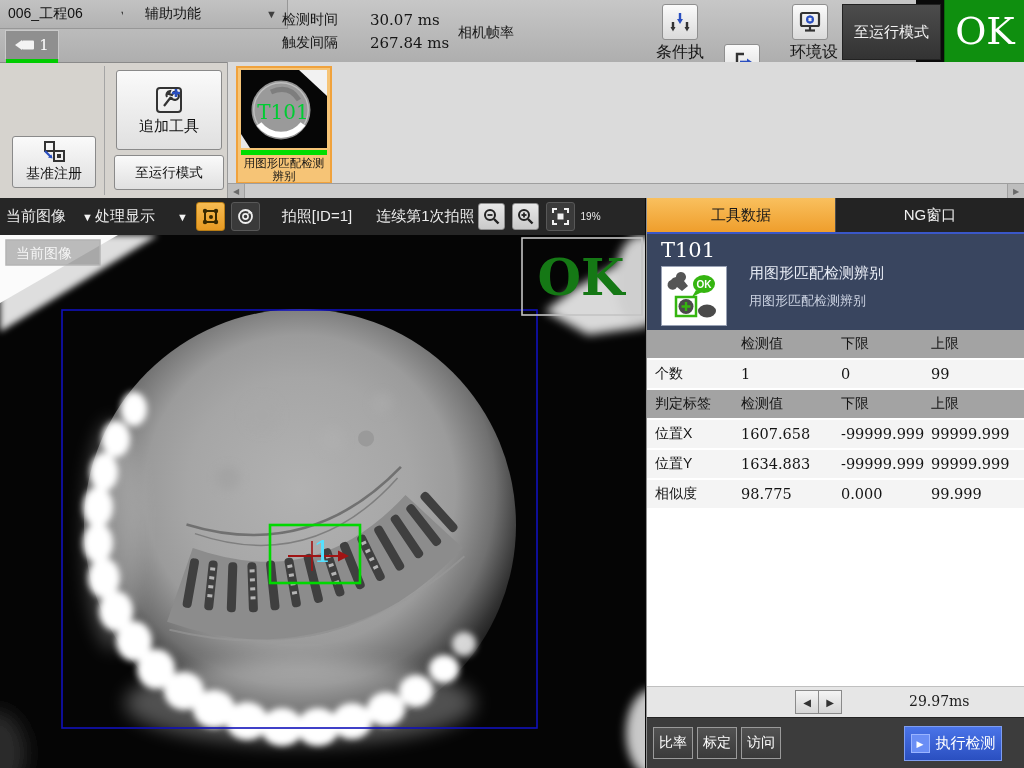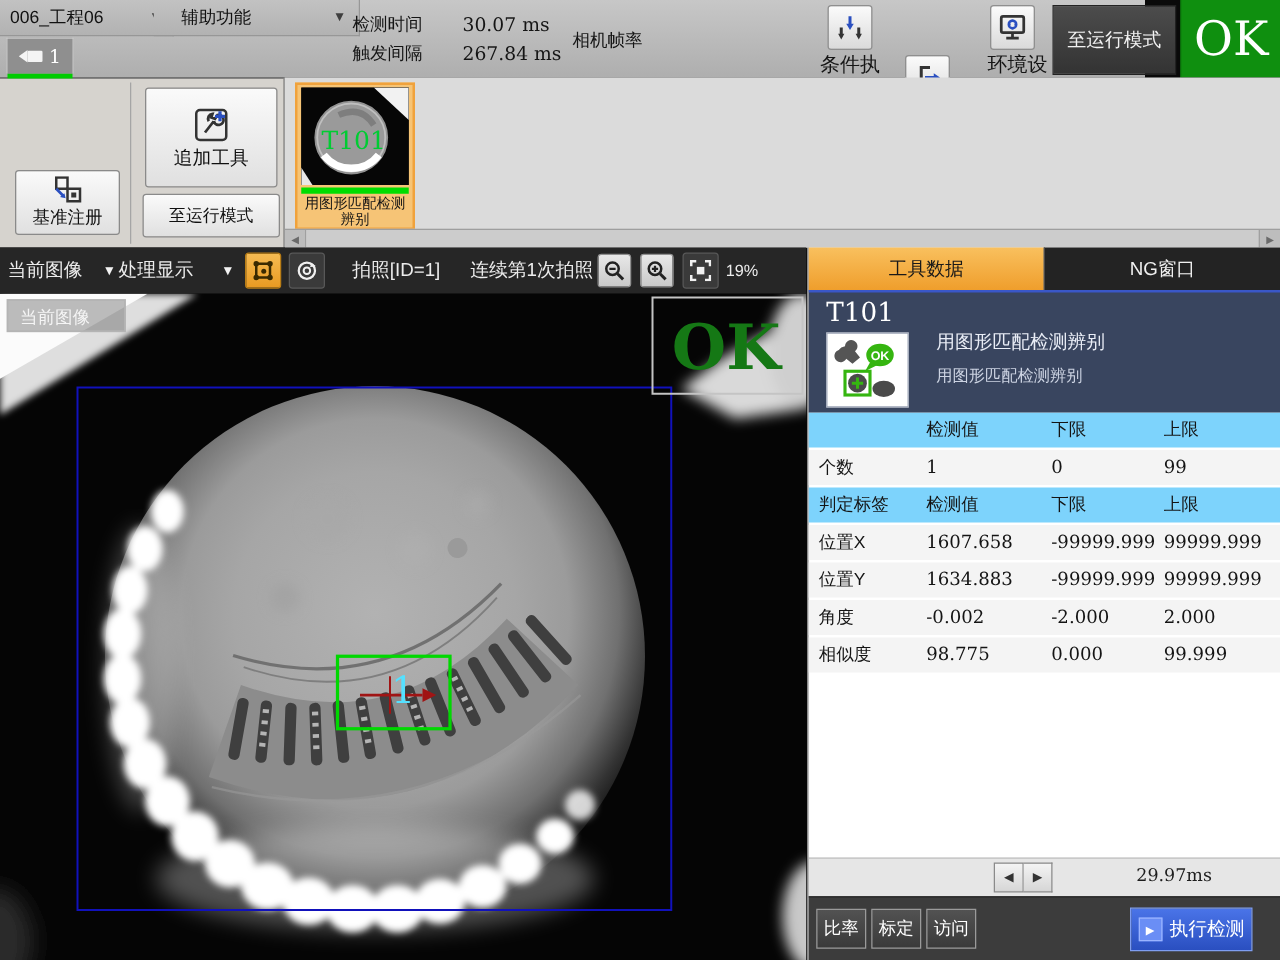--- a/index.html
+++ b/index.html
@@ -84,21 +84,21 @@
   .r-tab.active{background:linear-gradient(#f9c05e,#ef9e2c);color:#191919;}
   .tool-header{height:98px;background:#39455f;border-top:2px solid #3a57c8;
     position:relative;box-sizing:border-box;color:#fff;}
   .th-id{position:absolute;left:14px;top:4px;font-size:21px;}
   .th-icon{position:absolute;left:14px;top:32px;width:64px;height:58px;background:#fff;border:1px solid #9aa2b5;}
   .th-l1{position:absolute;left:102px;top:30px;font-size:15px;color:#e9edf6;}
   .th-l2{position:absolute;left:102px;top:58px;font-size:13px;color:#ccd3e2;}
   .data-table{flex:1;background:#fff;padding-top:0;}
   .trow{display:grid;grid-template-columns:86px 100px 90px 96px;height:28px;align-items:center;
     margin-bottom:2px;padding-left:8px;font-size:14px;color:#141414;background:#f4f4f4;}
-  .trow.hdr{background:#7dd3fc;}
+  .trow.hdr{background:#a3a3a3;}
   .trow .num{font-family:"DejaVu Serif","Liberation Serif",serif;font-size:14.5px;}
   .pager{height:30px;background:#e6e6e6;border-top:1px solid #c0c0c0;position:relative;
     font-size:14px;color:#1d1d1d;}
   .pg-num{position:absolute;left:36px;top:6px;margin-top:43px;}
   .pg-btns{position:absolute;left:148px;top:3px;display:flex;}
   .pg-btn{width:22px;height:22px;background:linear-gradient(#f4f4f4,#d6d6d6);border:1px solid #8a8a8a;
     display:flex;align-items:center;justify-content:center;font-size:10px;color:#333;cursor:pointer;}
   .pg-btn + .pg-btn{border-left:none;}
   .pg-time{position:absolute;left:262px;top:6px;}
   .bottom-bar{height:50px;background:#3c3c3c;position:relative;border-top:1px solid #242424;}
@@ -283,21 +283,21 @@
         <line x1="4.5" y1="7" x2="9.5" y2="7" stroke="#222" stroke-width="1.8"></line>
         <line x1="7" y1="4.5" x2="7" y2="9.5" stroke="#222" stroke-width="1.8"></line>
       </svg>
     </span>
     <span class="it-btn dark" style="margin-left:7px">
       <svg width="17" height="17" viewBox="0 0 17 17">
         <path d="M1,5 V1 H5 M12,1 H16 V5 M16,12 V16 H12 M5,16 H1 V12" fill="none" stroke="#f0f0f0" stroke-width="2"></path>
         <rect x="5.5" y="5.5" width="6" height="6" fill="#f0f0f0"></rect>
       </svg>
     </span>
-    <span style="margin-left:6px;font-size:13px">19%</span>
+    <span style="margin-left:6px;font-size:10px">19%</span>
   </div>
 
   <div class="image-area">
     <svg width="645" height="533" viewBox="0 0 645 533">
       <defs>
         <radialGradient id="discG" cx="50%" cy="42%" r="58%">
           <stop offset="0%" stop-color="#b2b2b2"></stop>
             <stop offset="45%" stop-color="#a6a6a6"></stop>
           <stop offset="62%" stop-color="#9b9b9b"></stop>
             <stop offset="78%" stop-color="#707070"></stop>
@@ -463,26 +463,20 @@
         <span class="num">-99999.999</span>
         <span class="num">99999.999</span>
       </div>
       <div class="trow">
         <span>位置Y</span>
         <span class="num">1634.883</span>
         <span class="num">-99999.999</span>
         <span class="num">99999.999</span>
       </div>
       <div class="trow">
-        <span>角度</span>
-        <span class="num">-0.002</span>
-        <span class="num">-2.000</span>
-        <span class="num">2.000</span>
-      </div>
-      <div class="trow">
         <span>相似度</span>
         <span class="num">98.775</span>
         <span class="num">0.000</span>
         <span class="num">99.999</span>
       </div>
     </div>
 
     <div class="pager">
       <span class="pg-num serif">1/2</span>
       <span class="pg-btns">

